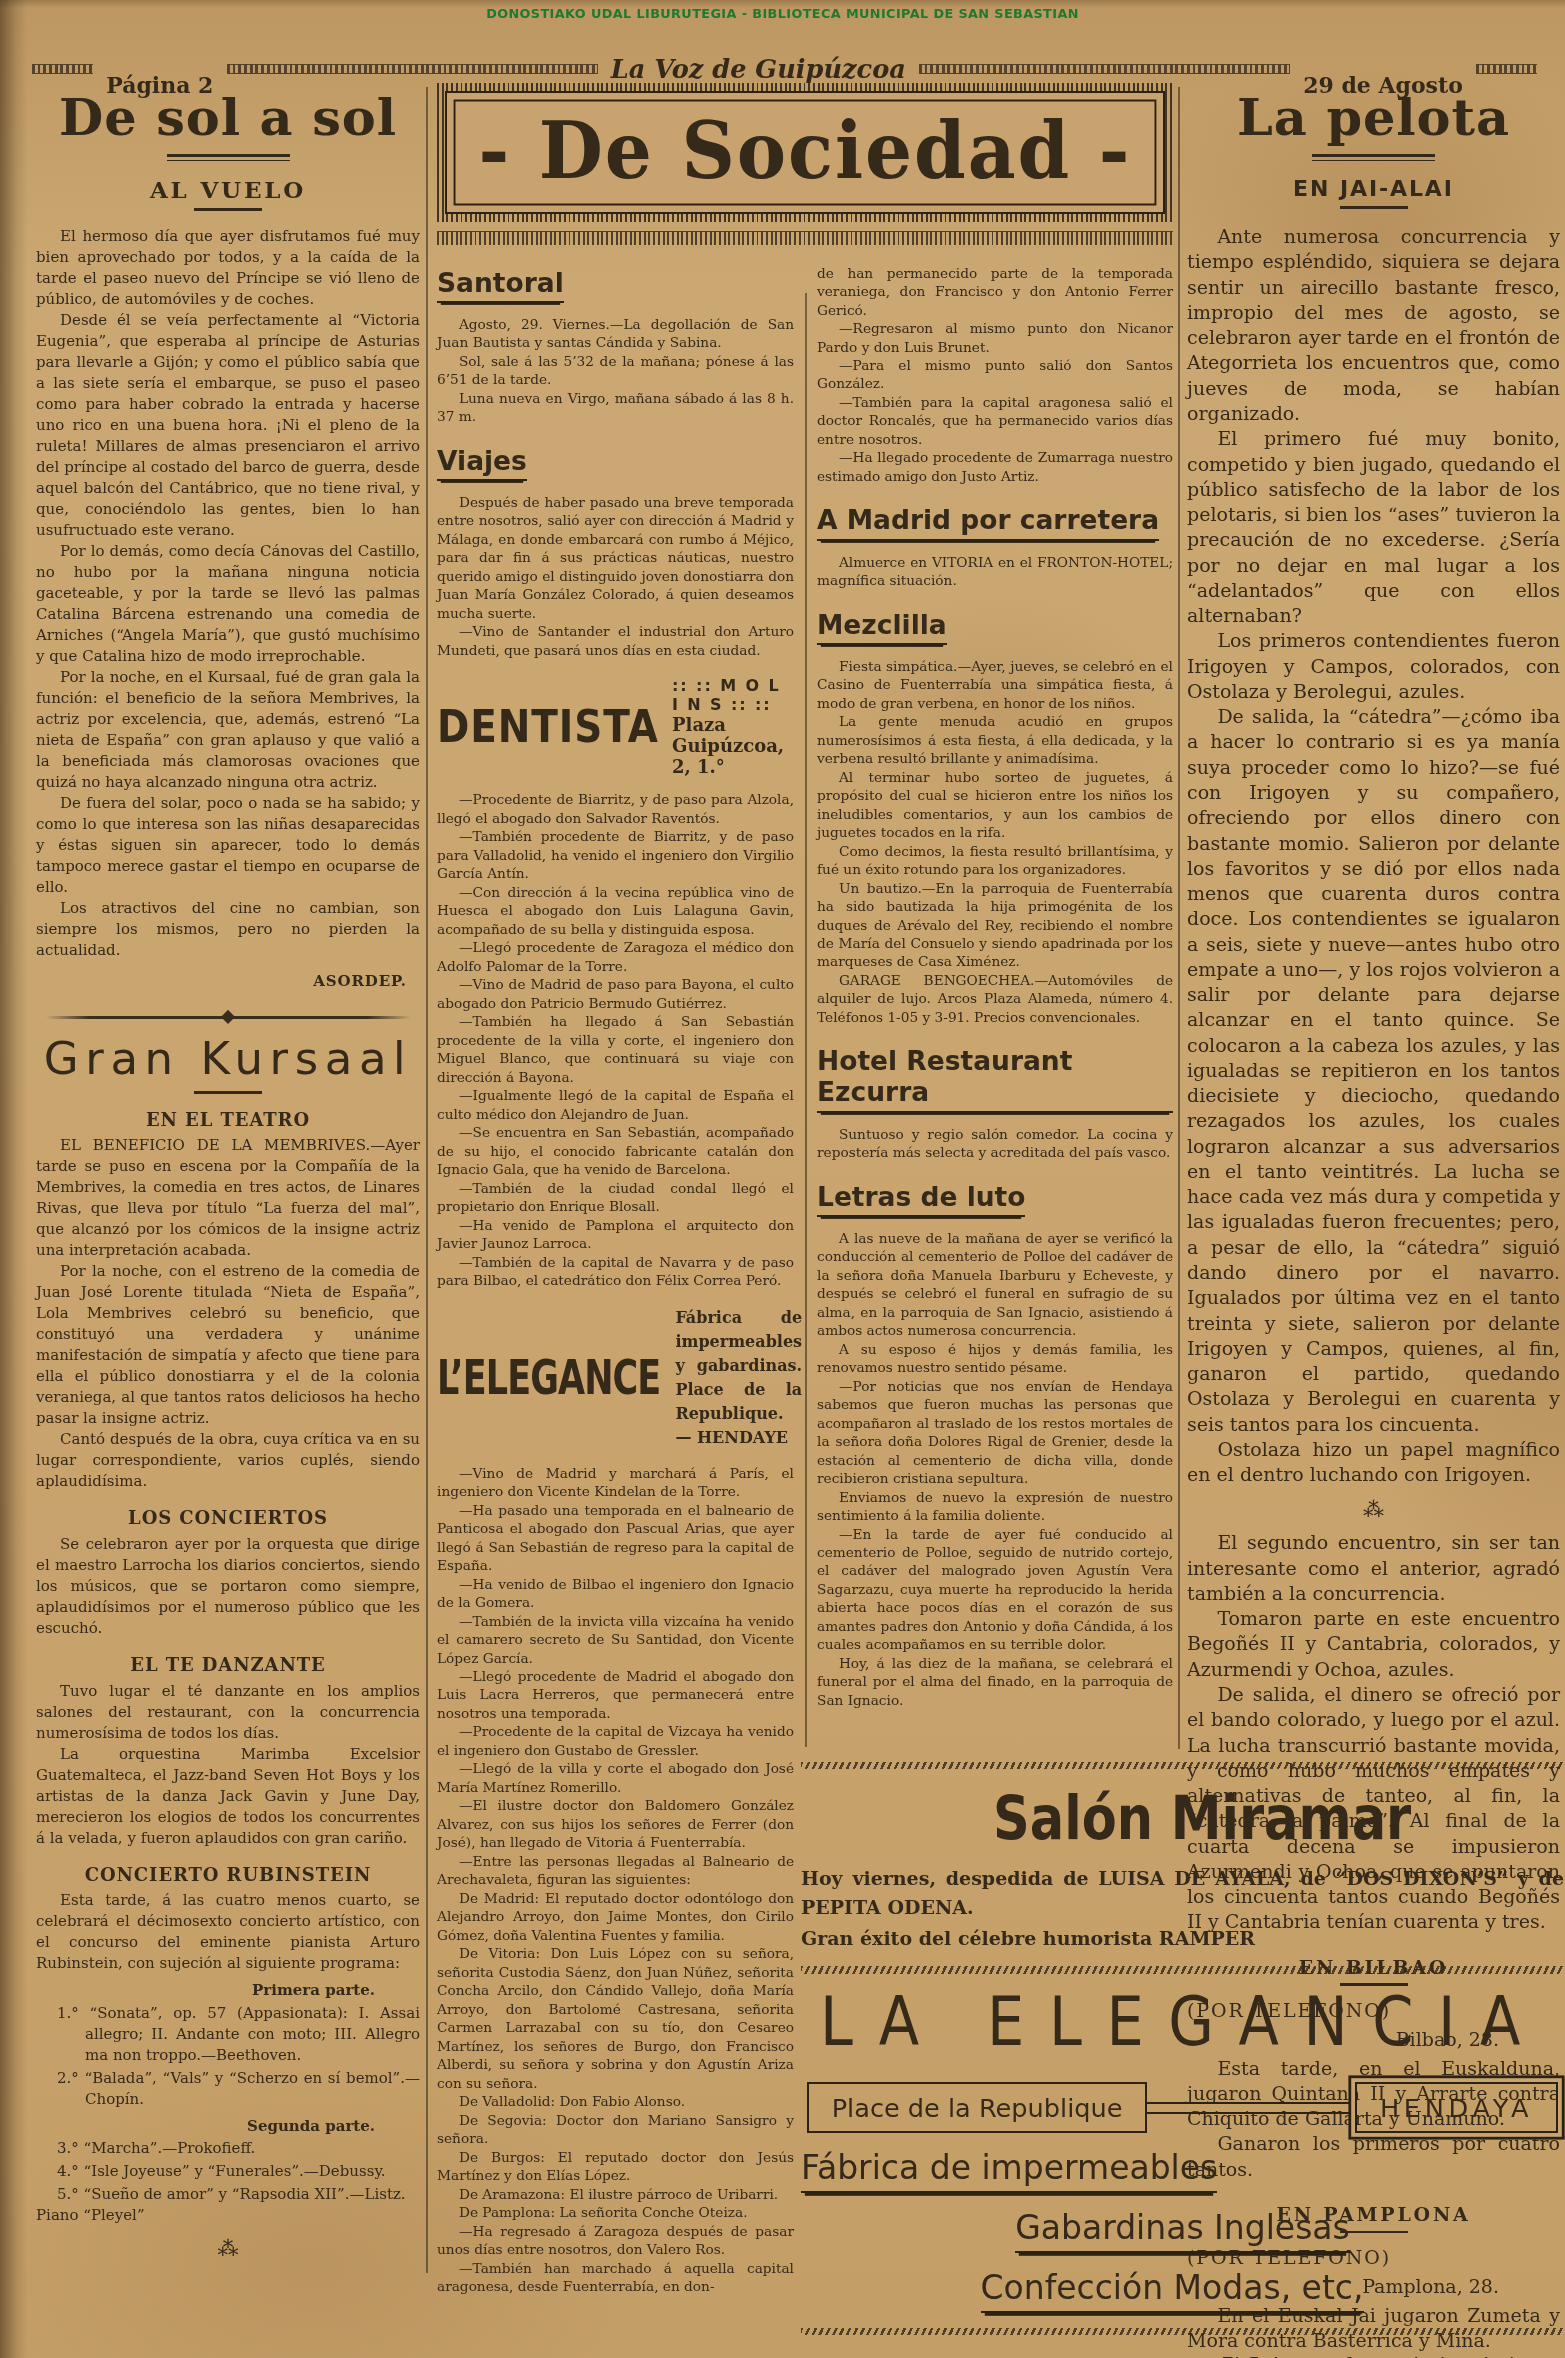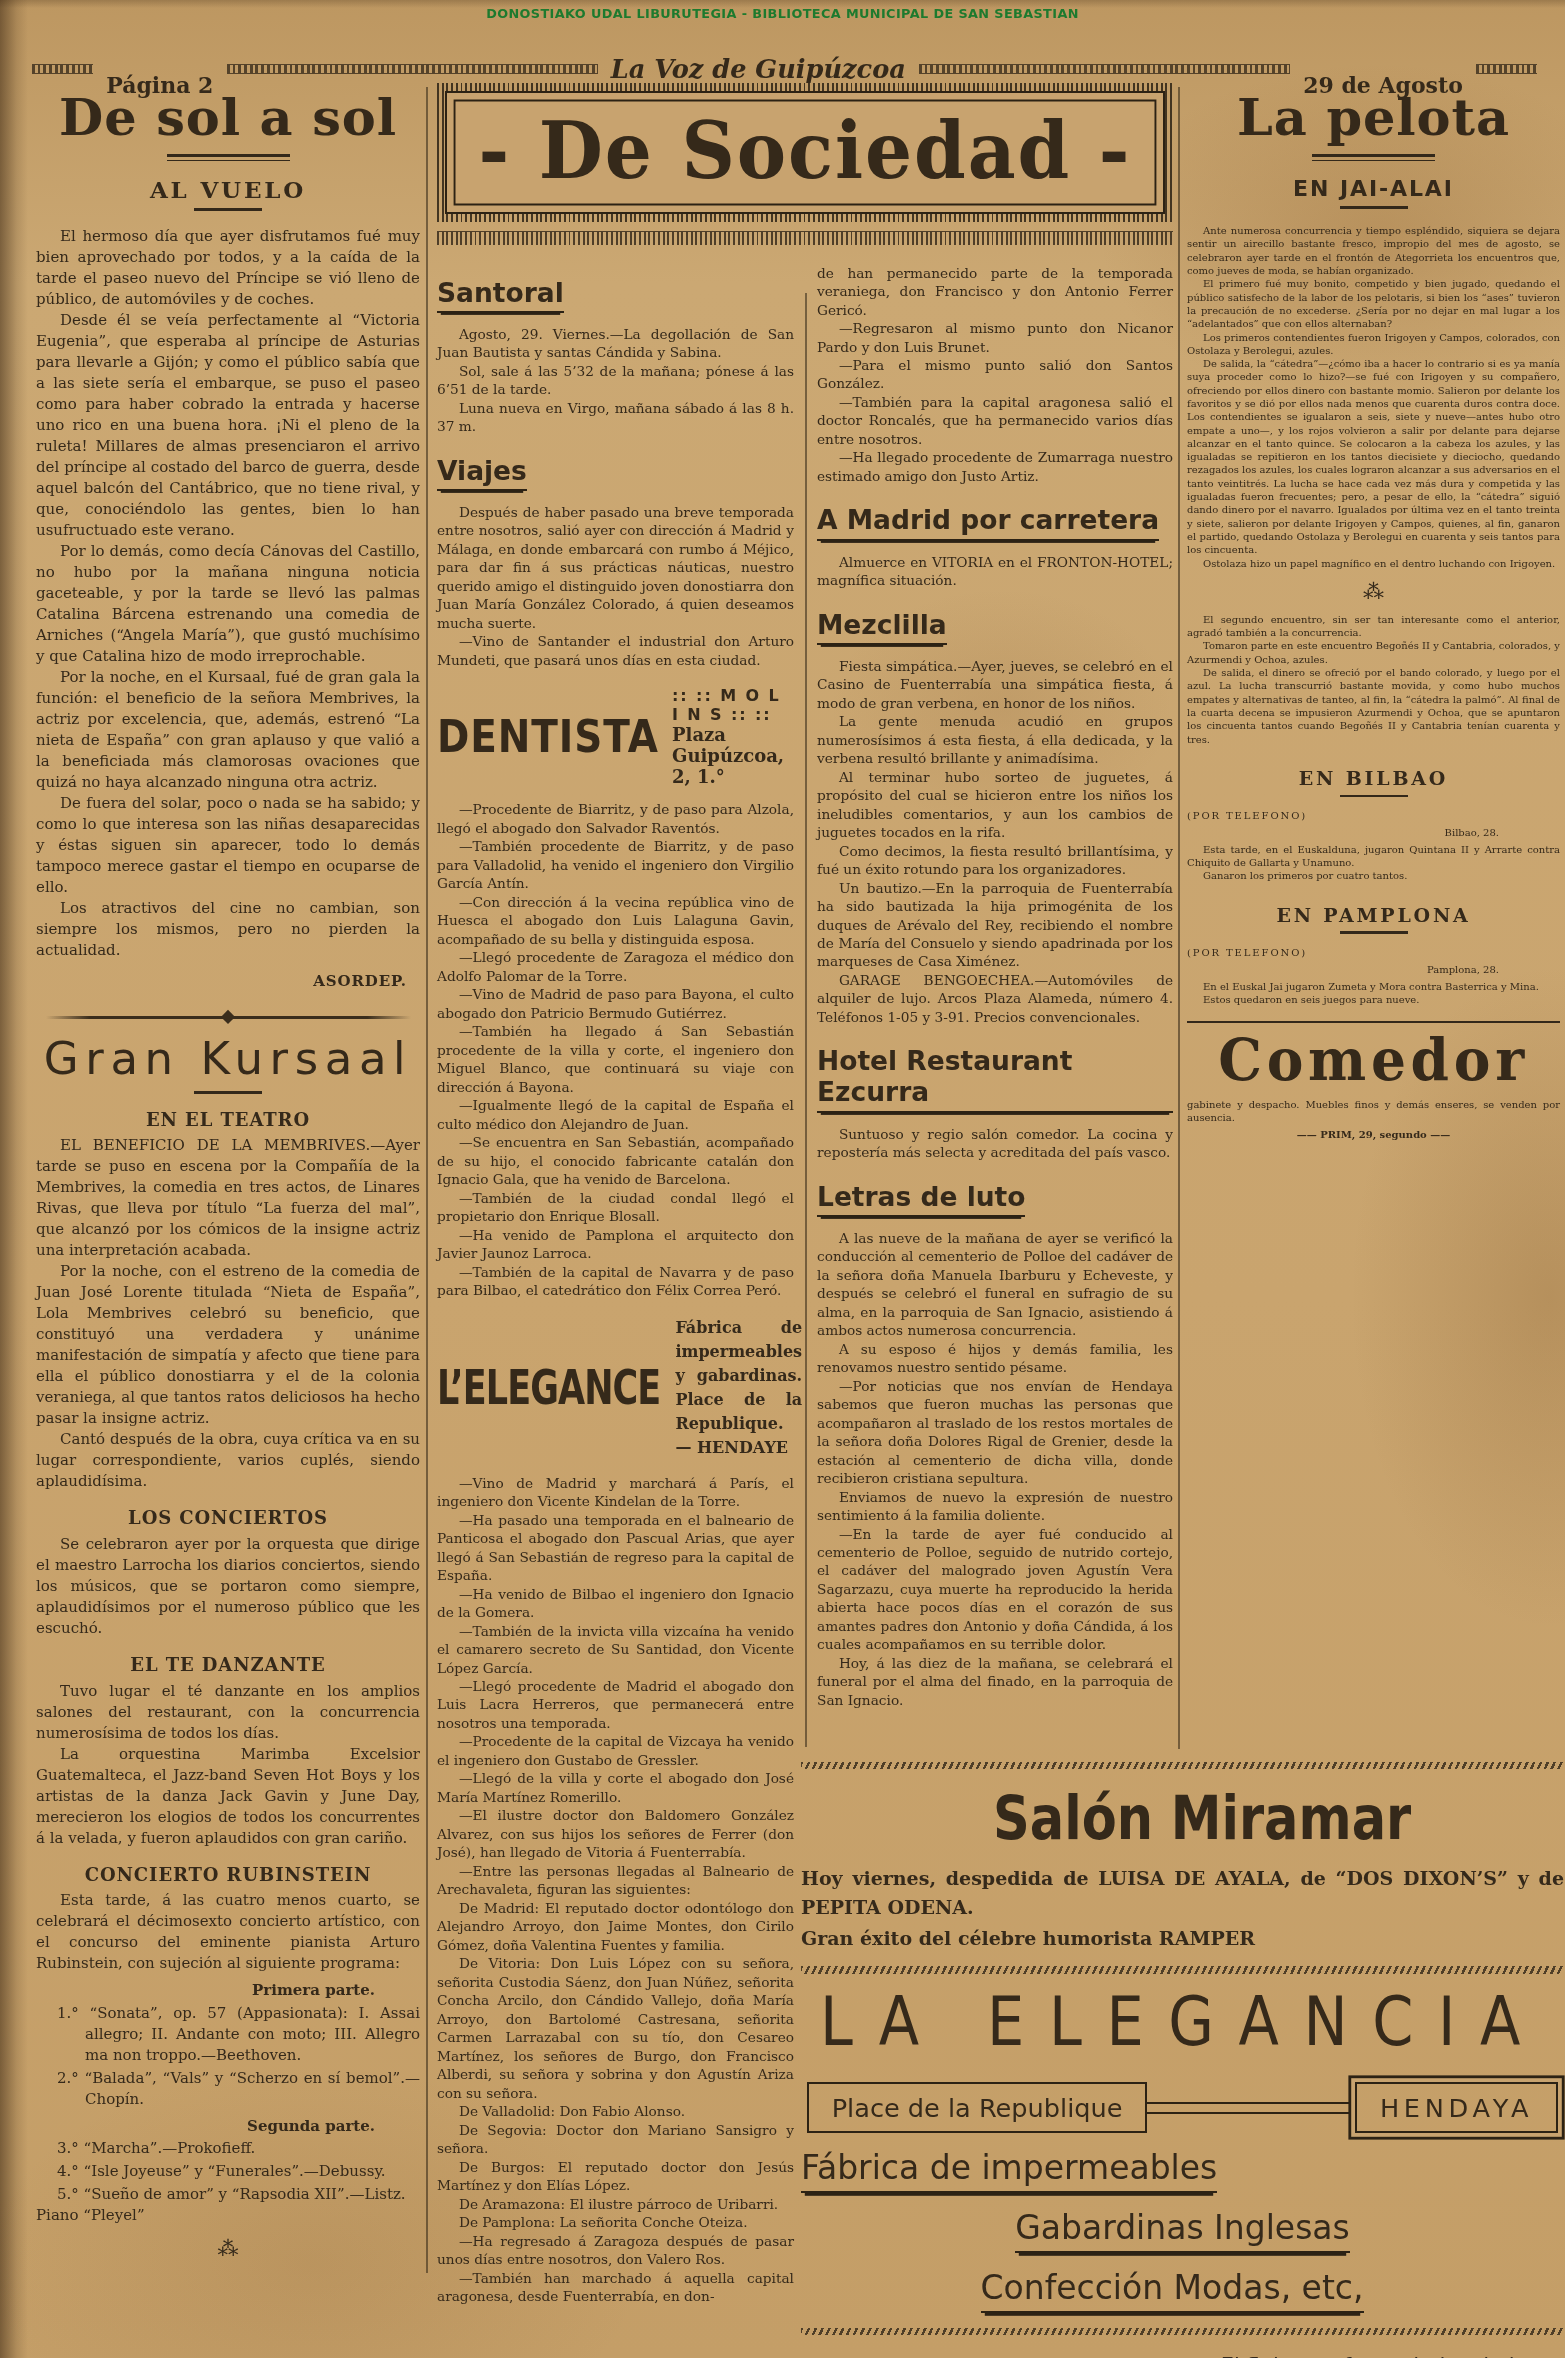--- a/index.html
+++ b/index.html
@@ -25,21 +25,21 @@
   .mr-short{flex:0 0 61px;} .mr-long{flex:1;}
   
   .vrule{position:absolute;width:1.9px;background:rgba(48,36,20,.55);}
   
   .col-left{position:absolute;left:36px;top:87px;width:384px;}
   .col-mid{position:absolute;left:437px;top:83px;width:736px;}
   .col-right{position:absolute;left:1187px;top:87px;width:373px;}
   .bottom-ads{position:absolute;left:801px;top:1756px;width:763px;}
   p{margin:0;text-indent:1.6em;text-align:justify;}
   .col-left p{font-size:15px;line-height:1.4;}
-  .col-right p{font-size:10px;line-height:1.33;}
+  .col-right p{font-size:19px;line-height:1.33;}
   .midcol p{font-size:13.7px;line-height:1.35;}
   .noind{text-indent:0;}
   .bigtitle{font-size:51px;font-weight:bold;letter-spacing:0.9px;text-align:center;margin:3.8px 0 0;line-height:1.05;}
   .title-rule{width:123px;height:2.8px;margin:9.5px auto 1.9px;border-top:3.8px solid #33281a;border-bottom:1.9px solid #33281a;}
   .subhead{text-align:center;font-weight:bold;font-size:23px;letter-spacing:2.8px;margin:15px 0 1.9px;}
   .jai{font-family:"DejaVu Sans",sans-serif;font-size:22px;letter-spacing:1.9px;}
   .mini-rule{width:68px;height:2.8px;background:#33281a;margin:5.7px auto 15px;}
   .signature{text-align:right;font-weight:bold;letter-spacing:0.9px;padding-right:13.2px;margin-top:9.5px;font-size:16px;}
   .orn-rule{height:2.8px;margin:24.6px 9.5px 13.2px;background:linear-gradient(90deg,transparent,#3a2d1c 12%,#3a2d1c 88%,transparent);position:relative;}
   .orn-rule:after{content:"";position:absolute;left:50%;top:-3.8px;width:10.4px;height:10.4px;background:#3a2d1c;transform:translateX(-50%) rotate(45deg);}
@@ -52,21 +52,21 @@
   .soc-frame{background:repeating-linear-gradient(90deg,rgba(44,34,20,.85) 0 1.9px,transparent 1.9px 4.7px);padding:7.6px;}
   .soc-box{background:#c8a36f;border:2.8px solid #2c2214;box-shadow:inset 0 0 0 6.6px #c8a36f,inset 0 0 0 8.5px #2c2214;
     padding:21px 7.6px 24.6px;text-align:center;}
   .soc-title{font-size:74px;font-weight:bold;letter-spacing:1.9px;line-height:1;display:inline-block;transform:scaleY(1.05);}
   .hatchbar{height:12.3px;margin-top:9.5px;border-top:1.9px solid #3a2d1c;
     background:repeating-linear-gradient(90deg,#3a2d1c 0 1.9px,transparent 1.9px 4.7px);opacity:.85;}
   .mid-cols{display:flex;gap:23px;margin-top:19px;}
   .midcol{width:357px;}
   .mhead{font-family:"DejaVu Sans",sans-serif;font-weight:bold;font-size:26.5px;margin:19px 0 11.4px;}
   .mhead span{display:inline-block;padding-bottom:3.8px;border-bottom:2.8px solid #2c2214;box-shadow:0 5.7px 0 -3.8px #2c2214;}
-  .mhead.first{margin-top:13px;}
+  .mhead.first{margin-top:3px;}
   .dent-ad{display:flex;gap:13.2px;align-items:center;margin:17px 0 13.2px;}
   .dent-word{font-family:"DejaVu Sans",sans-serif;font-weight:bold;font-size:39px;letter-spacing:0.9px;transform:scaleY(1.12);}
   .dent-name{font-family:"DejaVu Sans",sans-serif;font-weight:bold;font-size:16px;letter-spacing:1.9px;}
   .dent-addr{font-weight:bold;font-size:18px;}
   .eleg-ad{display:flex;gap:15px;align-items:center;margin:17px 0 13.2px;}
   .eleg-name{font-family:"DejaVu Sans",sans-serif;font-weight:bold;font-size:35px;letter-spacing:-0.9px;transform:scaleY(1.35);transform-origin:center;white-space:nowrap;}
   .eleg-text{flex:1;font-weight:bold;font-size:16px;line-height:1.5;text-align:justify;}
   
   .tele-head{text-align:center;font-weight:bold;font-size:19px;letter-spacing:2.8px;margin:21px 0 3.8px;}
   .portel{text-align:left;font-size:13.7px;letter-spacing:1.9px;margin:11.4px 0 3.8px;text-indent:0;}

